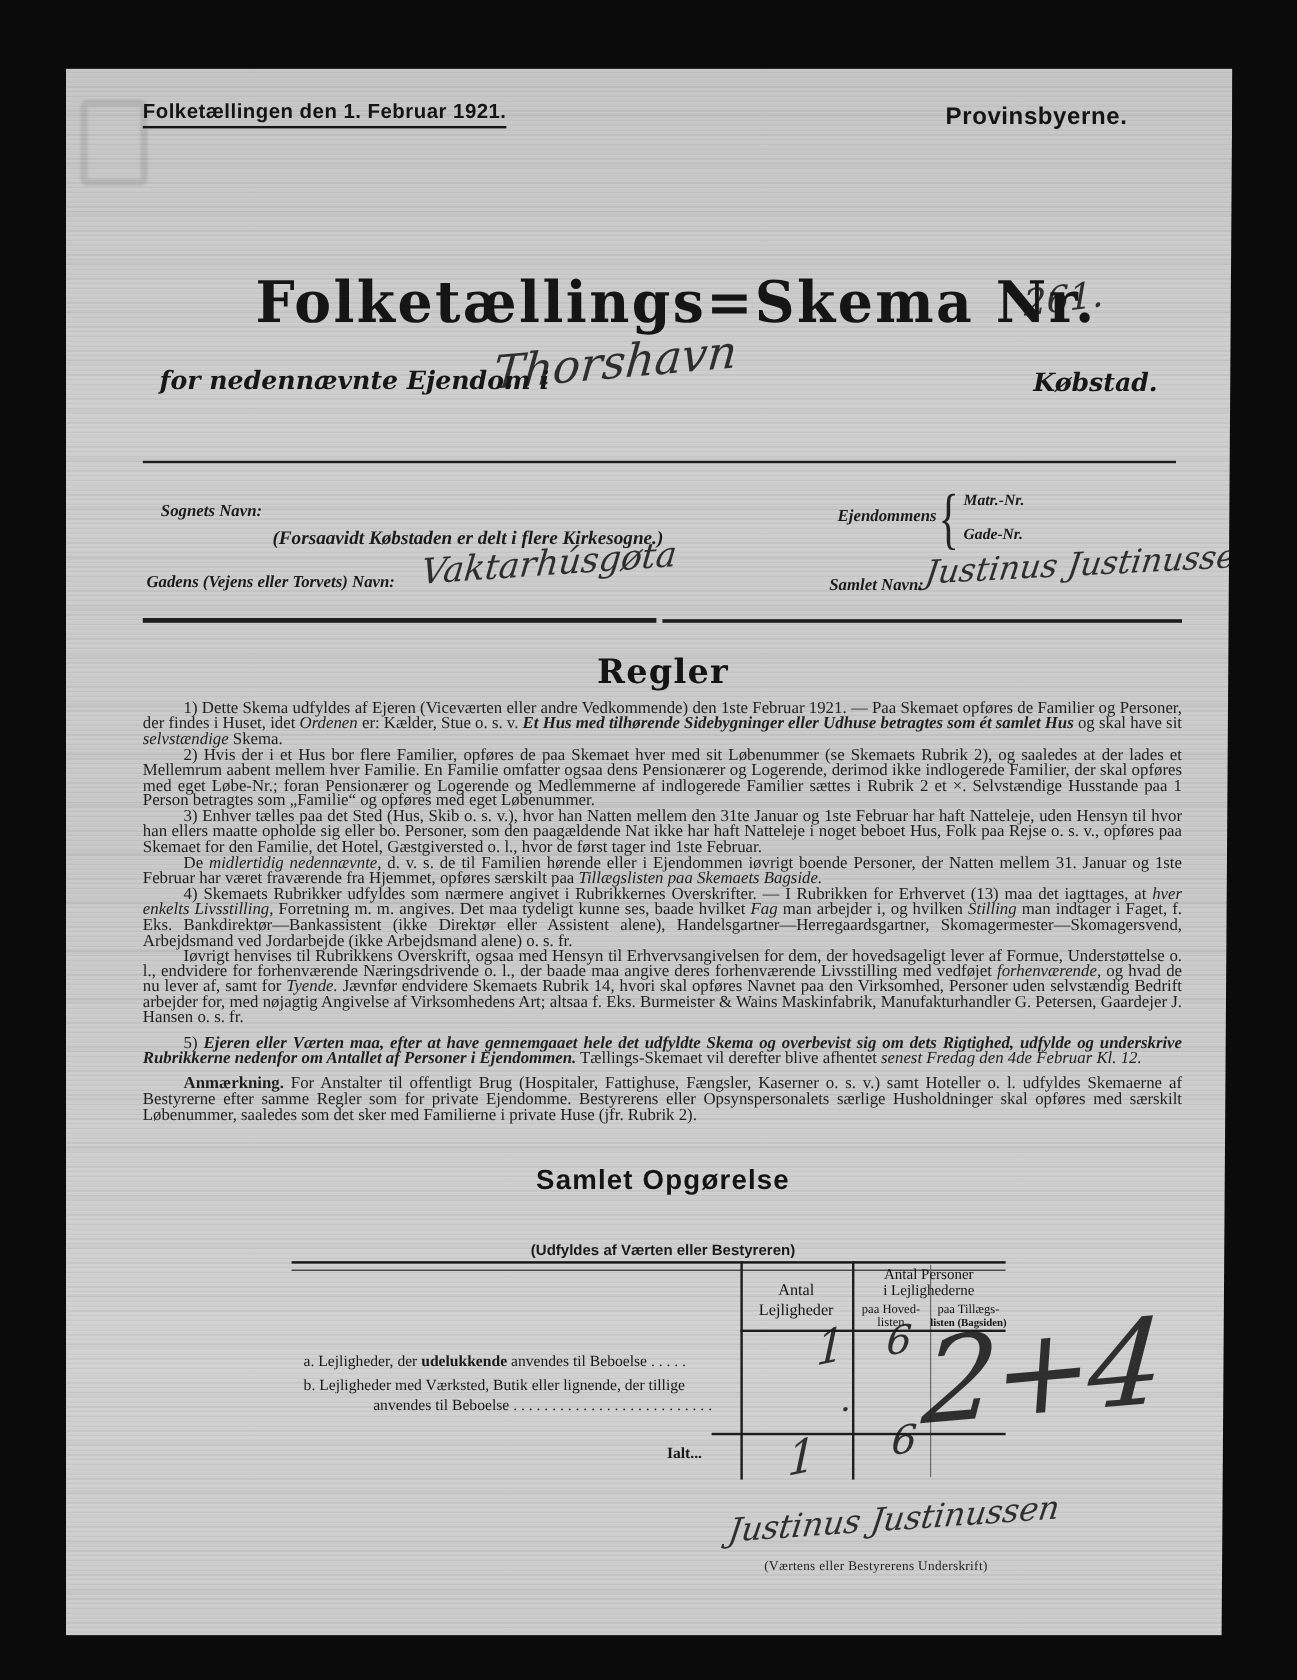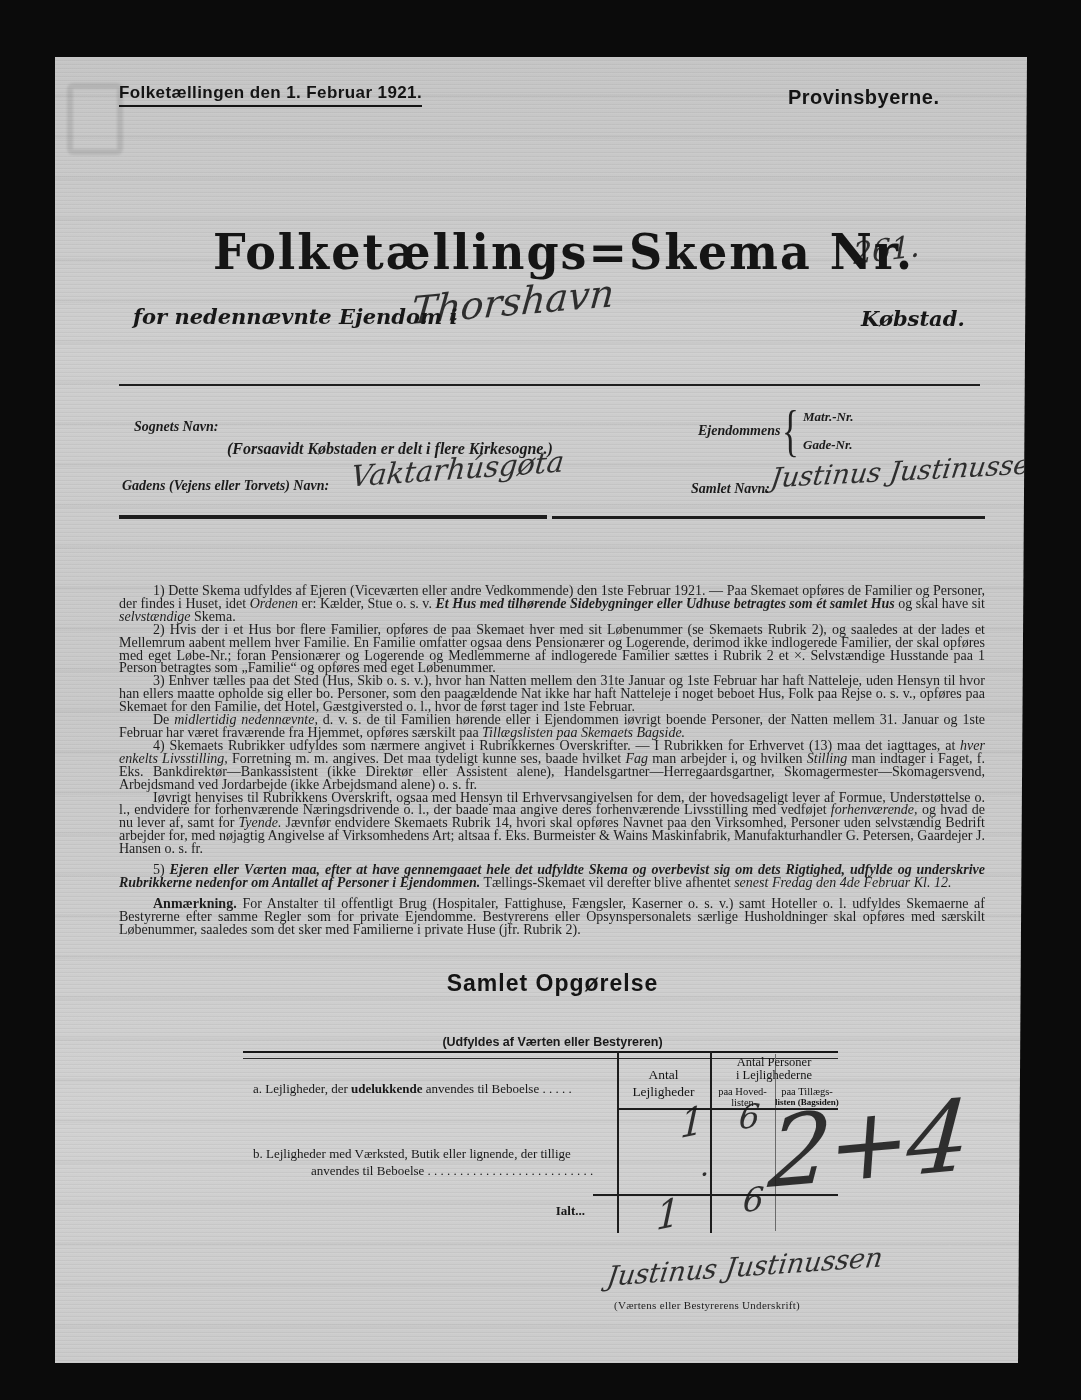--- a/index.html
+++ b/index.html
@@ -88,20 +88,21 @@
 
   <div class="abs lbl" style="left:67px;top:421px;">Gadens (Vejens eller Torvets) Navn:</div>
   <div class="abs hw" style="left:296px;top:398px;font-size:29px;transform:rotate(-4deg) skewX(-10deg);">Vaktarhúsgøta</div>
 
   <div class="abs lbl" style="left:636px;top:424px;">Samlet Navn:</div>
   <div class="abs hw" style="left:716px;top:400px;font-size:27px;transform:rotate(-3deg) skewX(-11deg);">Justinus Justinussen</div>
 
   <div class="abs rule" style="left:64px;top:458px;width:428px;height:4px;"></div>
   <div class="abs rule" style="left:497px;top:459px;width:433px;height:3px;"></div>
 
+  <div class="abs dserif center" style="left:65px;top:486px;width:865px;font-weight:bold;font-size:28px;letter-spacing:1px;color:#141414;">Regler</div>
 
   <div class="abs rules" style="left:64px;top:528px;width:866px;">
     <div class="p p-ind"><span class="rs-n">1)  Dette Skema udfyldes af Ejeren (Viceværten eller andre Vedkommende) den 1ste Februar 1921. — Paa Skemaet opføres de Familier og Personer, der findes i Huset, idet </span><span class="rs-i">Ordenen</span><span class="rs-n"> er: Kælder, Stue o. s. v.  </span><span class="rs-bi">Et Hus med tilhørende Sidebygninger eller Udhuse betragtes som ét samlet Hus</span><span class="rs-n"> og skal have sit </span><span class="rs-i">selvstændige</span><span class="rs-n"> Skema.</span></div>
     <div class="p p-ind"><span class="rs-n">2)  Hvis der i et Hus bor flere Familier, opføres de paa Skemaet hver med sit Løbenummer (se Skemaets Rubrik 2), og saaledes at der lades et Mellemrum aabent mellem hver Familie.  En Familie omfatter ogsaa dens Pensionærer og Logerende, derimod ikke indlogerede Familier, der skal opføres med eget Løbe-Nr.; foran Pensionærer og Logerende og Medlemmerne af indlogerede Familier sættes i Rubrik 2 et ×.  Selvstændige Husstande paa 1 Person betragtes som „Familie“ og opføres med eget Løbenummer.</span></div>
     <div class="p p-ind"><span class="rs-n">3)  Enhver tælles paa det Sted (Hus, Skib o. s. v.), hvor han Natten mellem den 31te Januar og 1ste Februar har haft Natteleje, uden Hensyn til hvor han ellers maatte opholde sig eller bo.  Personer, som den paagældende Nat ikke har haft Natteleje i noget beboet Hus, Folk paa Rejse o. s. v., opføres paa Skemaet for den Familie, det Hotel, Gæstgiversted o. l., hvor de først tager ind 1ste Februar.</span></div>
     <div class="p p-ind"><span class="rs-n">De </span><span class="rs-i">midlertidig nedennævnte,</span><span class="rs-n"> d. v. s. de til Familien hørende eller i Ejendommen iøvrigt boende Personer, der Natten mellem 31. Januar og 1ste Februar har været fraværende fra Hjemmet, opføres særskilt paa </span><span class="rs-i">Tillægslisten paa Skemaets Bagside.</span></div>
     <div class="p p-ind"><span class="rs-n">4)  Skemaets Rubrikker udfyldes som nærmere angivet i Rubrikkernes Overskrifter. — I Rubrikken for Erhvervet (13) maa det iagttages, at </span><span class="rs-i">hver enkelts Livsstilling,</span><span class="rs-n"> Forretning m. m. angives.  Det maa tydeligt kunne ses, baade hvilket </span><span class="rs-i">Fag</span><span class="rs-n"> man arbejder i, og hvilken </span><span class="rs-i">Stilling</span><span class="rs-n"> man indtager i Faget, f. Eks. Bankdirektør—Bankassistent (ikke Direktør eller Assistent alene), Handelsgartner—Herregaardsgartner, Skomagermester—Skomagersvend, Arbejdsmand ved Jordarbejde (ikke Arbejdsmand alene) o. s. fr.</span></div>
     <div class="p p-ind"><span class="rs-n">Iøvrigt henvises til Rubrikkens Overskrift, ogsaa med Hensyn til Erhvervsangivelsen for dem, der hovedsageligt lever af Formue, Understøttelse o. l., endvidere for forhenværende Næringsdrivende o. l., der baade maa angive deres forhenværende Livsstilling med vedføjet </span><span class="rs-i">forhenværende,</span><span class="rs-n"> og hvad de nu lever af, samt for </span><span class="rs-i">Tyende.</span><span class="rs-n">  Jævnfør endvidere Skemaets Rubrik 14, hvori skal opføres Navnet paa den Virksomhed, Personer uden selvstændig Bedrift arbejder for, med nøjagtig Angivelse af Virksomhedens Art; altsaa f. Eks. Burmeister &amp; Wains Maskinfabrik, Manufakturhandler G. Petersen, Gaardejer J. Hansen o. s. fr.</span></div>
     <div class="p p-ind p-gap"><span class="rs-n">5)  </span><span class="rs-bi">Ejeren eller Værten maa, efter at have gennemgaaet hele det udfyldte Skema og overbevist sig om dets Rigtighed, udfylde og underskrive Rubrikkerne nedenfor om Antallet af Personer i Ejendommen.</span><span class="rs-n">  Tællings-Skemaet vil derefter blive afhentet </span><span class="rs-i">senest Fredag den 4de Februar Kl. 12.</span></div>
     <div class="p p-ind p-gap"><span class="rs-b">Anmærkning.</span><span class="rs-n">  For Anstalter til offentligt Brug (Hospitaler, Fattighuse, Fængsler, Kaserner o. s. v.) samt Hoteller o. l. udfyldes Skemaerne af Bestyrerne efter samme Regler som for private Ejendomme.  Bestyrerens eller Opsynspersonalets særlige Husholdninger skal opføres med særskilt Løbenummer, saaledes som det sker med Familierne i private Huse (jfr. Rubrik 2).</span></div>
@@ -127,29 +128,29 @@
   </div>
   <div class="abs tbl-h center" style="left:655px;top:1029px;width:65px;font-size:10.5px;line-height:11px;">
     <div>paa Hoved-</div>
     <div>listen</div>
   </div>
   <div class="abs tbl-h center" style="left:720px;top:1029px;width:64px;font-size:10.5px;line-height:11px;">
     <div>paa Tillægs-</div>
     <div style="font-size:9px;font-weight:bold;">listen (Bagsiden)</div>
   </div>
 
-  <div class="abs row-lbl" style="left:198px;top:1024px;text-align:right;"><span class="rs-n">a.  Lejligheder, der </span><span class="rs-b">udelukkende</span><span class="rs-n"> anvendes til Beboelse . . . . .</span></div>
+  <div class="abs row-lbl" style="left:198px;top:1069px;text-align:right;"><span class="rs-n">a.  Lejligheder, der </span><span class="rs-b">udelukkende</span><span class="rs-n"> anvendes til Beboelse . . . . .</span></div>
   <div class="abs row-lbl" style="left:198px;top:1089px;">b.  Lejligheder med Værksted, Butik eller lignende, der tillige</div>
   <div class="abs row-lbl" style="left:256px;top:1106px;">anvendes til Beboelse . . . . . . . . . . . . . . . . . . . . . . . . . .</div>
   <div class="abs row-lbl" style="left:430px;top:1146px;width:100px;text-align:right;font-weight:bold;">Ialt...</div>
 
   <div class="abs hw" style="left:625px;top:1046px;font-size:38px;transform:rotate(-12deg) skewX(-14deg);">1</div>
   <div class="abs hw" style="left:684px;top:1043px;font-size:33px;transform:rotate(-4deg) skewX(-8deg);">6</div>
   <div class="abs hw" style="left:646px;top:1102px;font-size:20px;font-weight:bold;">.</div>
   <div class="abs hw" style="left:601px;top:1138px;font-size:38px;transform:rotate(-12deg) skewX(-14deg);">1</div>
   <div class="abs hw" style="left:688px;top:1126px;font-size:33px;transform:rotate(-4deg) skewX(-8deg);">6</div>
   <div class="abs hw" style="left:714px;top:1038px;font-size:98px;letter-spacing:-3px;transform:rotate(-5deg) skewX(-9deg);z-index:5;">2+4</div>
 
   <div class="abs hw center" style="left:535px;top:1196px;width:310px;font-size:27px;transform:rotate(-4deg) skewX(-12deg);">Justinus Justinussen</div>
-  <div class="abs serif center" style="left:482px;top:1242px;width:340px;font-size:11px;color:#1f1f1f;letter-spacing:.3px;">(Værtens eller Bestyrerens Underskrift)</div>
+  <div class="abs serif center" style="left:505px;top:1242px;width:340px;font-size:11px;color:#1f1f1f;letter-spacing:.3px;">(Værtens eller Bestyrerens Underskrift)</div>
 
   <div class="speck" style="left:893px;top:1188px;width:4px;height:3px;"></div>
 </div>
 
 </body></html>

